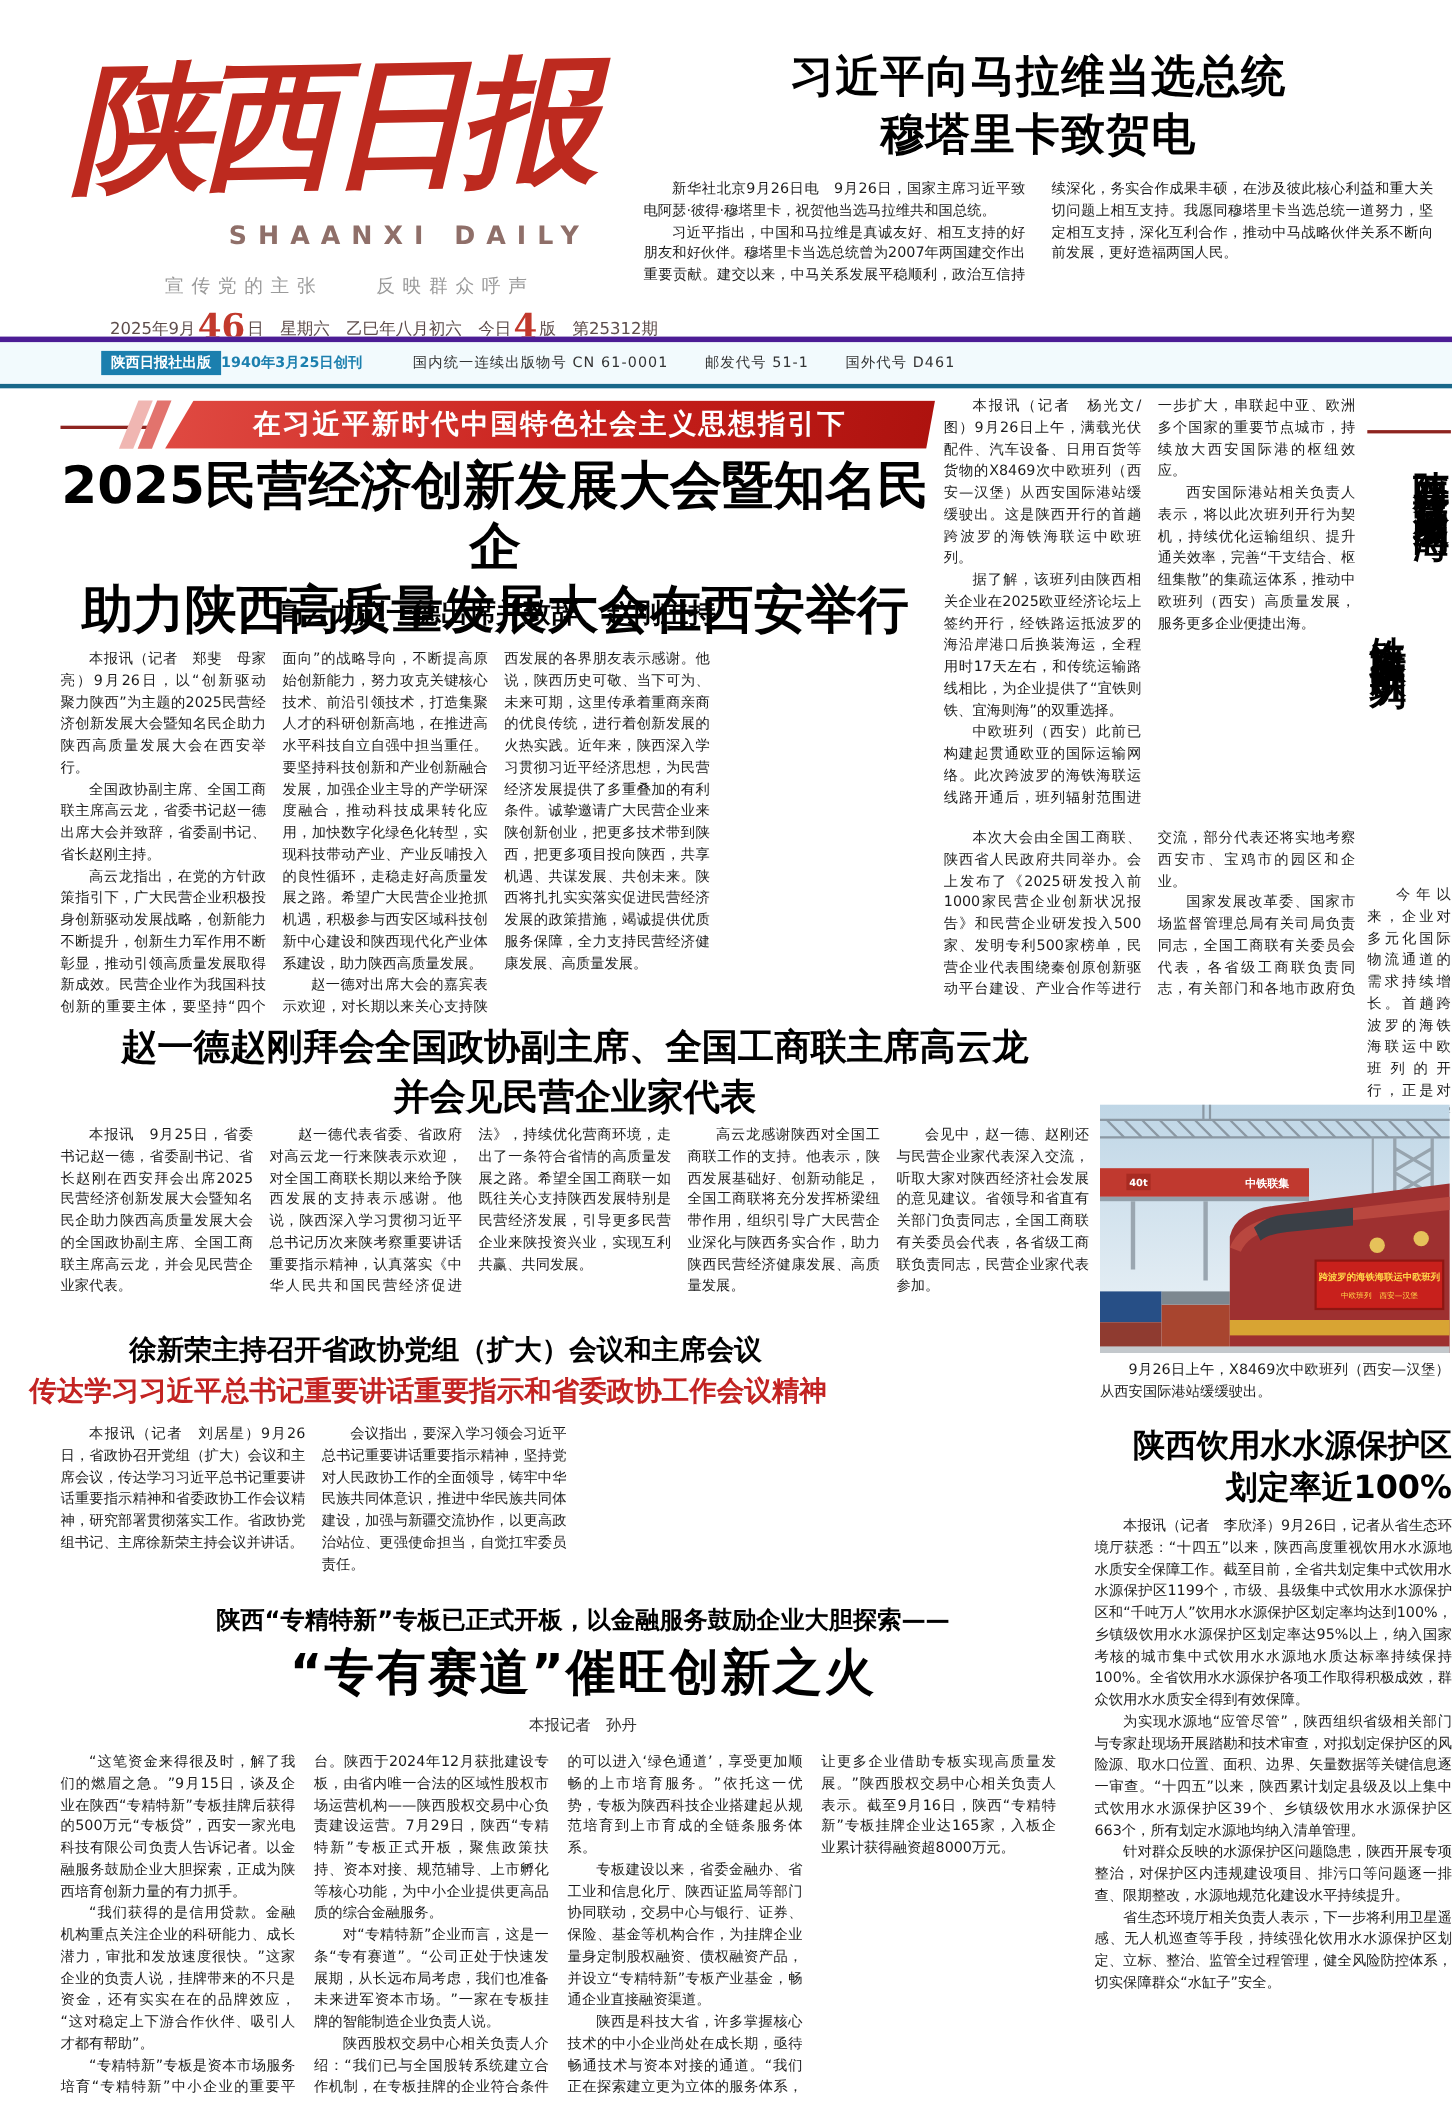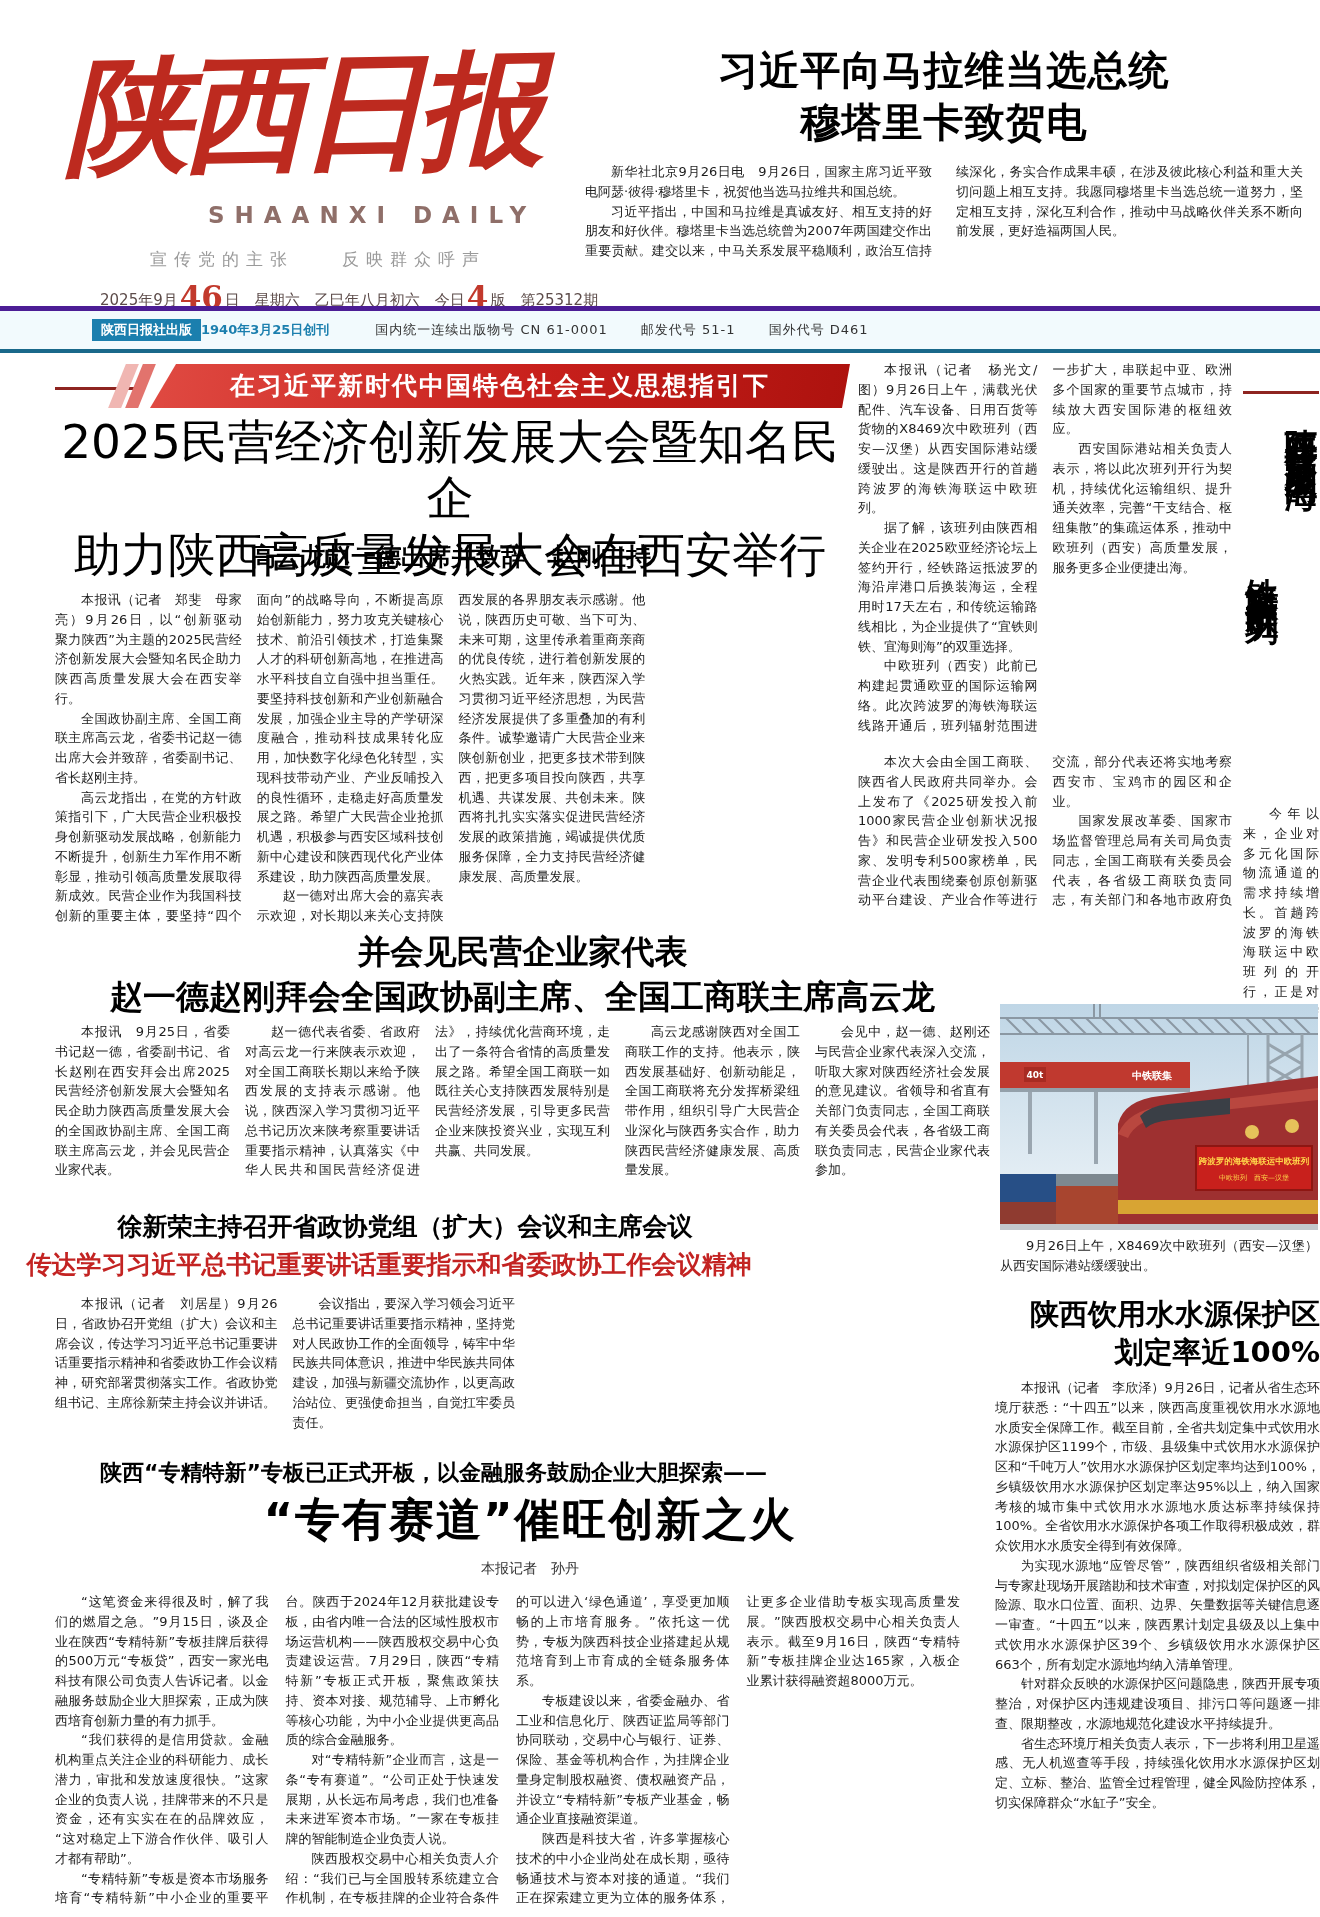--- a/index.html
+++ b/index.html
@@ -48,21 +48,21 @@
   .slash{width:13px;height:44px;transform:skewX(-22deg);}
   .banner{
     left:150px;top:364px;width:700px;height:44px;color:#fff;
     background:linear-gradient(100deg,#e04a42 0%,#c8201c 55%,#ad120e 100%);
     clip-path:polygon(26px 0,100% 0,calc(100% - 8px) 100%,0 100%);
     font-size:25px;font-weight:900;letter-spacing:2px;
     text-align:center;line-height:44px;
   }
   
   .lead-h{left:52px;top:414px;width:796px;text-align:center;font-size:47px;
-    font-weight:400;line-height:1.2;color:#000;letter-spacing:0;}
+    font-weight:700;line-height:1.2;color:#000;letter-spacing:0;}
   .lead-sub{left:55px;top:540px;width:792px;text-align:center;font-size:25px;font-weight:900;color:#000;}
   .colblock{overflow:hidden;column-fill:auto;}
   .leadA{left:55px;top:590px;width:792px;height:338px;columns:4;column-gap:15px;}
   .leadB{left:858px;top:752px;width:374px;height:176px;columns:2;column-gap:15px;}
   
   .railbody{left:858px;top:360px;width:374px;height:384px;columns:2;column-gap:15px;}
   .railtail{left:1243px;top:804px;width:76px;height:186px;}
   .vheadline{
     left:1241px;top:402px;width:79px;height:402px;
     writing-mode:vertical-rl;font-size:33px;font-weight:900;color:#000;
@@ -71,21 +71,21 @@
   .vheadline .v2{padding-top:150px;}
   
   .visit-h{left:55px;top:930px;width:935px;text-align:center;font-size:33px;
     font-weight:900;line-height:1.35;color:#000;}
   .visitbody{left:55px;top:1022px;width:935px;height:172px;columns:5;column-gap:15px;}
   
   .cppcc-kicker{left:55px;top:1210px;width:700px;text-align:center;font-size:25px;font-weight:900;color:#000;}
   .cppcc-h{left:14px;top:1248px;width:750px;text-align:center;font-size:25px;font-weight:900;color:#c32322;}
   .cppccbody{left:55px;top:1294px;width:935px;height:154px;columns:4;column-gap:15px;}
   
-  .board-kicker{left:100px;top:1458px;width:860px;text-align:left;font-size:22px;font-weight:700;color:#000;}
+  .board-kicker{left:100px;top:1458px;width:860px;text-align:center;font-size:22px;font-weight:700;color:#000;}
   .board-h{left:100px;top:1490px;width:860px;text-align:center;font-size:45px;font-weight:900;color:#000;letter-spacing:2px;}
   .board-byline{left:100px;top:1560px;width:860px;text-align:center;font-size:14px;color:#333;}
   .boardbody{left:55px;top:1592px;width:905px;height:318px;columns:4;column-gap:17px;}
   
   .photo{left:1000px;top:1004px;width:318px;height:226px;}
   .caption{left:1000px;top:1236px;width:318px;height:56px;}
   .water-h{left:995px;top:1296px;width:325px;text-align:right;font-size:29px;font-weight:900;line-height:1.3;color:#000;}
   .waterbody{left:995px;top:1378px;width:325px;height:532px;overflow:hidden;}
 </style>
 </head>
@@ -147,22 +147,22 @@
 </div>
 <div class="abs vheadline">
   <div>陕西开行首趟跨波罗的海</div>
   <div class="v2">铁海联运中欧班列</div>
 </div>
 <div class="abs railtail bodytext">
   <p>今年以来，企业对多元化国际物流通道的需求持续增长。首趟跨波罗的海铁海联运中欧班列的开行，正是对这一市场需求的回应。</p>
 </div>
 
 <div class="abs visit-h">
+  <div>赵一德赵刚拜会全国政协副主席、全国工商联主席高云龙</div>
   <div>并会见民营企业家代表</div>
-  <div>赵一德赵刚拜会全国政协副主席、全国工商联主席高云龙</div>
 </div>
 <div class="abs visitbody colblock bodytext">
   <p>本报讯　9月25日，省委书记赵一德，省委副书记、省长赵刚在西安拜会出席2025民营经济创新发展大会暨知名民企助力陕西高质量发展大会的全国政协副主席、全国工商联主席高云龙，并会见民营企业家代表。</p>
   <p>赵一德代表省委、省政府对高云龙一行来陕表示欢迎，对全国工商联长期以来给予陕西发展的支持表示感谢。他说，陕西深入学习贯彻习近平总书记历次来陕考察重要讲话重要指示精神，认真落实《中华人民共和国民营经济促进法》，持续优化营商环境，走出了一条符合省情的高质量发展之路。希望全国工商联一如既往关心支持陕西发展特别是民营经济发展，引导更多民营企业来陕投资兴业，实现互利共赢、共同发展。</p>
   <p>高云龙感谢陕西对全国工商联工作的支持。他表示，陕西发展基础好、创新动能足，全国工商联将充分发挥桥梁纽带作用，组织引导广大民营企业深化与陕西务实合作，助力陕西民营经济健康发展、高质量发展。</p>
   <p>会见中，赵一德、赵刚还与民营企业家代表深入交流，听取大家对陕西经济社会发展的意见建议。省领导和省直有关部门负责同志，全国工商联有关委员会代表，各省级工商联负责同志，民营企业家代表参加。</p>
 </div>
 
 <div class="abs cppcc-kicker">徐新荣主持召开省政协党组（扩大）会议和主席会议</div>
 <div class="abs cppcc-h">传达学习习近平总书记重要讲话重要指示和省委政协工作会议精神</div>

